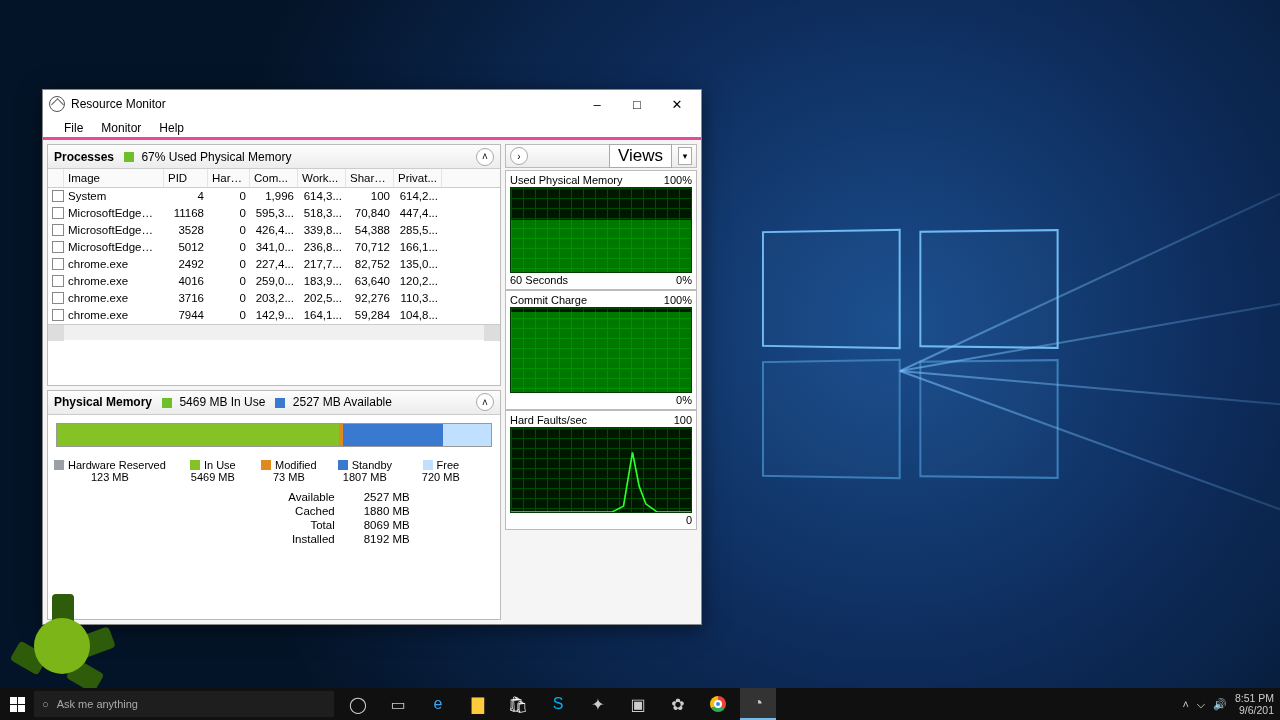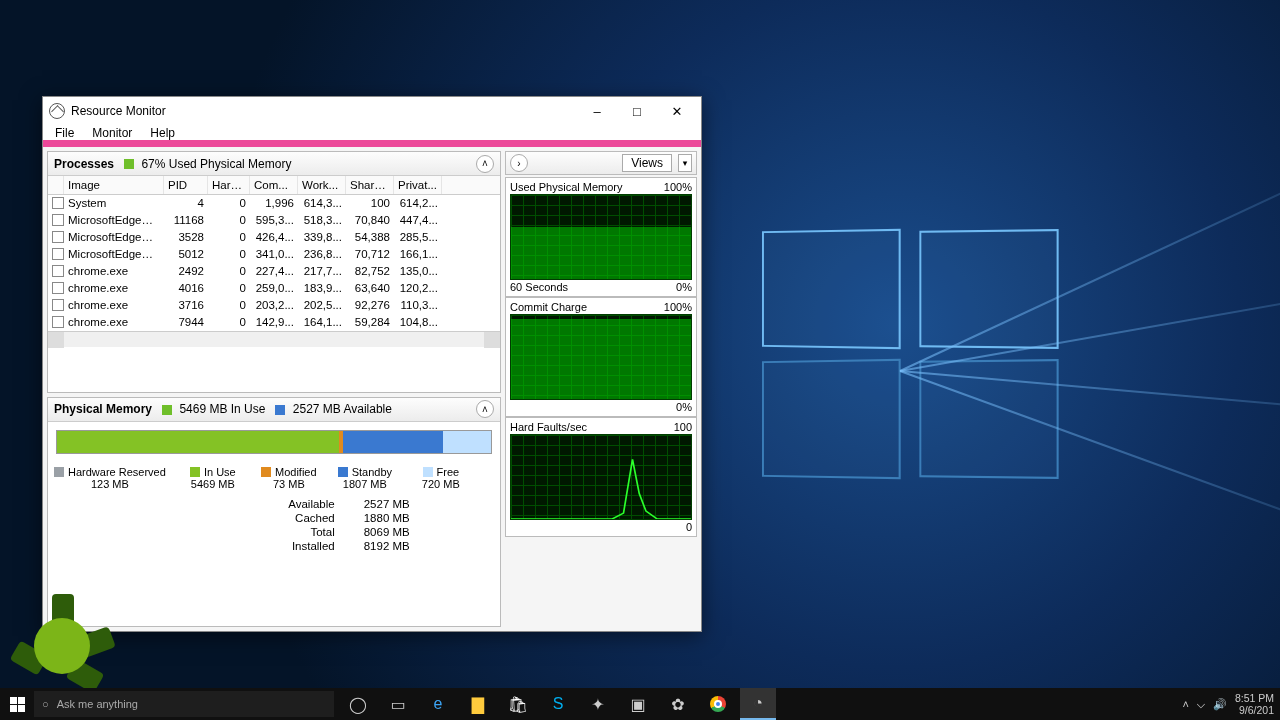--- a/index.html
+++ b/index.html
@@ -14,32 +14,32 @@
 .win-logo .q { position:absolute; border:2px solid #6fbaf2; width:140px; height:118px; background: rgba(80,150,220,0.04); }
 .win-logo .q1 { left:0; top:0; transform: perspective(500px) rotateY(-8deg); }
 .win-logo .q2 { left:158px; top:0; transform: perspective(500px) rotateY(-6deg); }
 .win-logo .q3 { left:0; top:130px; transform: perspective(500px) rotateY(-8deg); border-color:#3a7db8; }
 .win-logo .q4 { left:158px; top:130px; transform: perspective(500px) rotateY(-6deg); border-color:#3a7db8; }
 .rays { position:absolute; left:900px; top:370px; width:600px; height:2px; background:linear-gradient(90deg,rgba(120,190,250,.6),transparent); transform-origin:left; }
 .r1{transform:rotate(-25deg);} .r2{transform:rotate(-10deg);} .r3{transform:rotate(5deg);} .r4{transform:rotate(20deg);}
 
 
 .window {
-  position: absolute; left: 42px; top: 96px; width: 660px; height: 536px;
+  position: absolute; left: 42px; top: 89px; width: 660px; height: 536px;
   background: #fff; border: 1px solid #888; box-shadow: 0 4px 20px rgba(0,0,0,.5);
   display: flex; flex-direction: column; font-size: 12px;
 }
 .titlebar { height: 28px; display:flex; align-items:center; padding: 0 6px; }
 .titlebar .icon { width:16px; height:16px; border:1.5px solid #555; border-radius:50%; position:relative; margin-right:6px; }
 .titlebar .icon::after { content:""; position:absolute; left:3px; top:3px; width:8px; height:8px; border-left:1.5px solid #555; border-top:1.5px solid #555; transform:rotate(45deg); }
 .titlebar .title { flex:1; font-size:12px; }
 .winbtns { display:flex; gap: 16px; padding-right: 6px;}
 .winbtn { width: 24px; height: 20px; display:flex; align-items:center; justify-content:center; cursor:default; font-size:13px; }
 
-.menubar { height:22px; display:flex; gap:2px; padding:0 4px; align-items:center; border-bottom:7px solid #ec4899;text-align:center;}
+.menubar { height:22px; display:flex; gap:2px; padding:0 13px; align-items:center; border-bottom:3px solid #ec4899;text-align:center;}
 .menuitem { padding:2px 8px; font-size:12px; }
 
 .tabs { display:flex; border-bottom:1px solid #bbb; padding-top:2px; }
 .tab { padding:3px 12px; font-size:12px; border:1px solid transparent; cursor:default; }
 .tab.active { background:#fff; border:1px solid #bbb; border-bottom:1px solid #fff; position:relative; top:1px; }
 
 .body { flex:1; display:flex; gap:4px; padding:4px; background:#f5f5f5; overflow:hidden; }
 .left { flex:1; display:flex; flex-direction:column; gap:4px; min-width:0; }
 .right { width:192px; display:flex; flex-direction:column; gap:2px; min-width:0; }
 
@@ -66,21 +66,21 @@
 .legend { display:flex; gap:18px; padding:4px 6px 6px; font-size:11px; }
 .li { display:flex; flex-direction:column; align-items:center; min-width:58px;}
 .li .top { display:flex; align-items:center; gap:4px; }
 .sw { width:10px; height:10px; display:inline-block; }
 .stats { display:grid; grid-template-columns:auto auto; gap:2px 29px; padding:2px 0 8px 150px; font-size:11.5px; }
 .stats .l { text-align:right; }
 
 .views-row { height:24px; display:flex; align-items:center; gap:6px; padding:0 4px; background:linear-gradient(#fdfdfd,#ececec); border:1px solid #bbb;}
 .views-row .back { width:18px;height:18px;border:1px solid #aaa;border-radius:50%;display:flex;align-items:center;justify-content:center;font-size:10px;background:#fff;}
 .views-row .fill { flex:1; }
-.views-row .views-btn { border:1px solid #aaa; padding:1px 8px; font-size:12px; background:#fff;}
+.views-row .views-btn { border:1px solid #aaa; padding:1px 8px; font-size:17px; background:#fff;}
 .views-row .dd { border:1px solid #aaa; width:14px; height:18px; display:flex;align-items:center;justify-content:center;font-size:9px;background:#fff;}
 
 .chart-block { border:1px solid #bbb; background:#fff; padding:2px 4px 2px 4px; }
 .chart-title-row { display:flex; justify-content:space-between; font-size:11px; padding:1px 0;}
 .chart-footer-row { display:flex; justify-content:space-between; font-size:11px; padding:1px 0;}
 .chart { height:86px; background:#001800; border:1px solid #003c00; position:relative; overflow:hidden;}
 .chart .grid { position:absolute; inset:0; background-image:
   linear-gradient(#004d00 1px, transparent 1px),
   linear-gradient(90deg,#004d00 1px, transparent 1px);
   background-size: 12px 10px;

